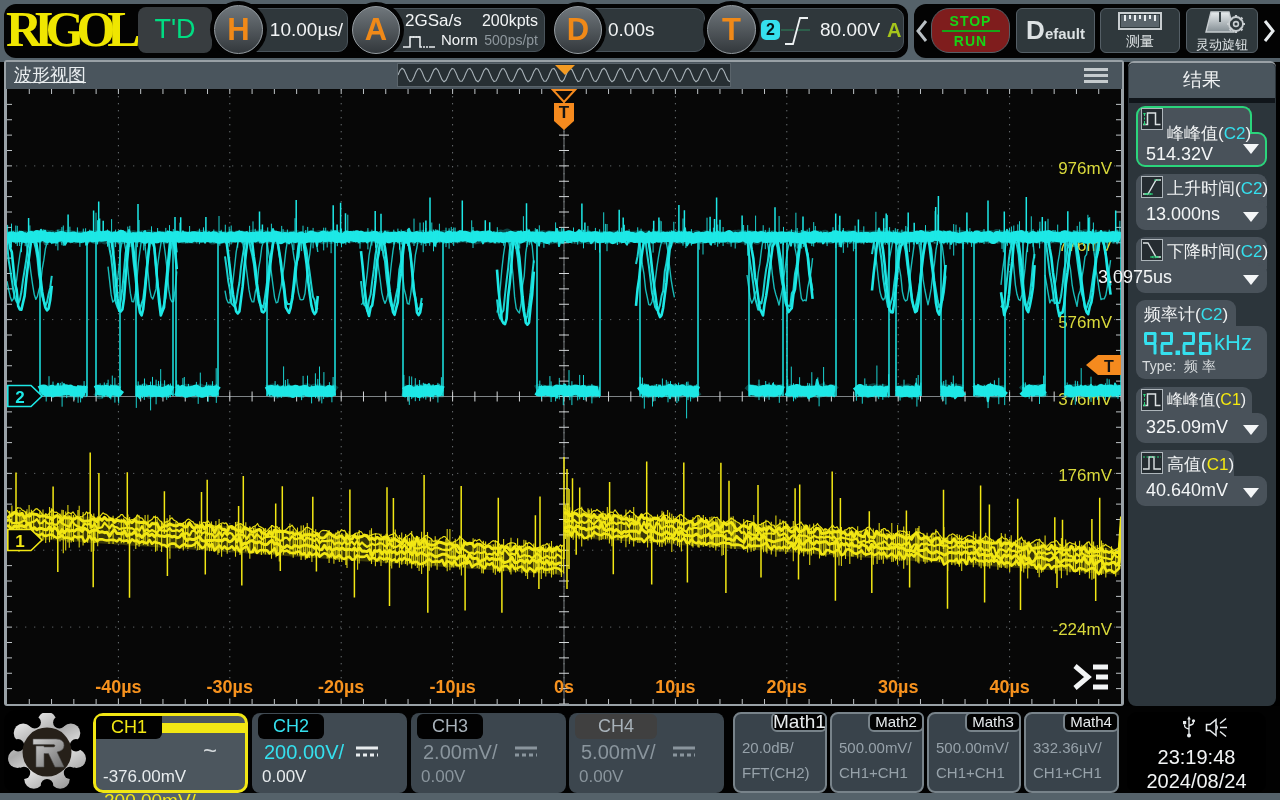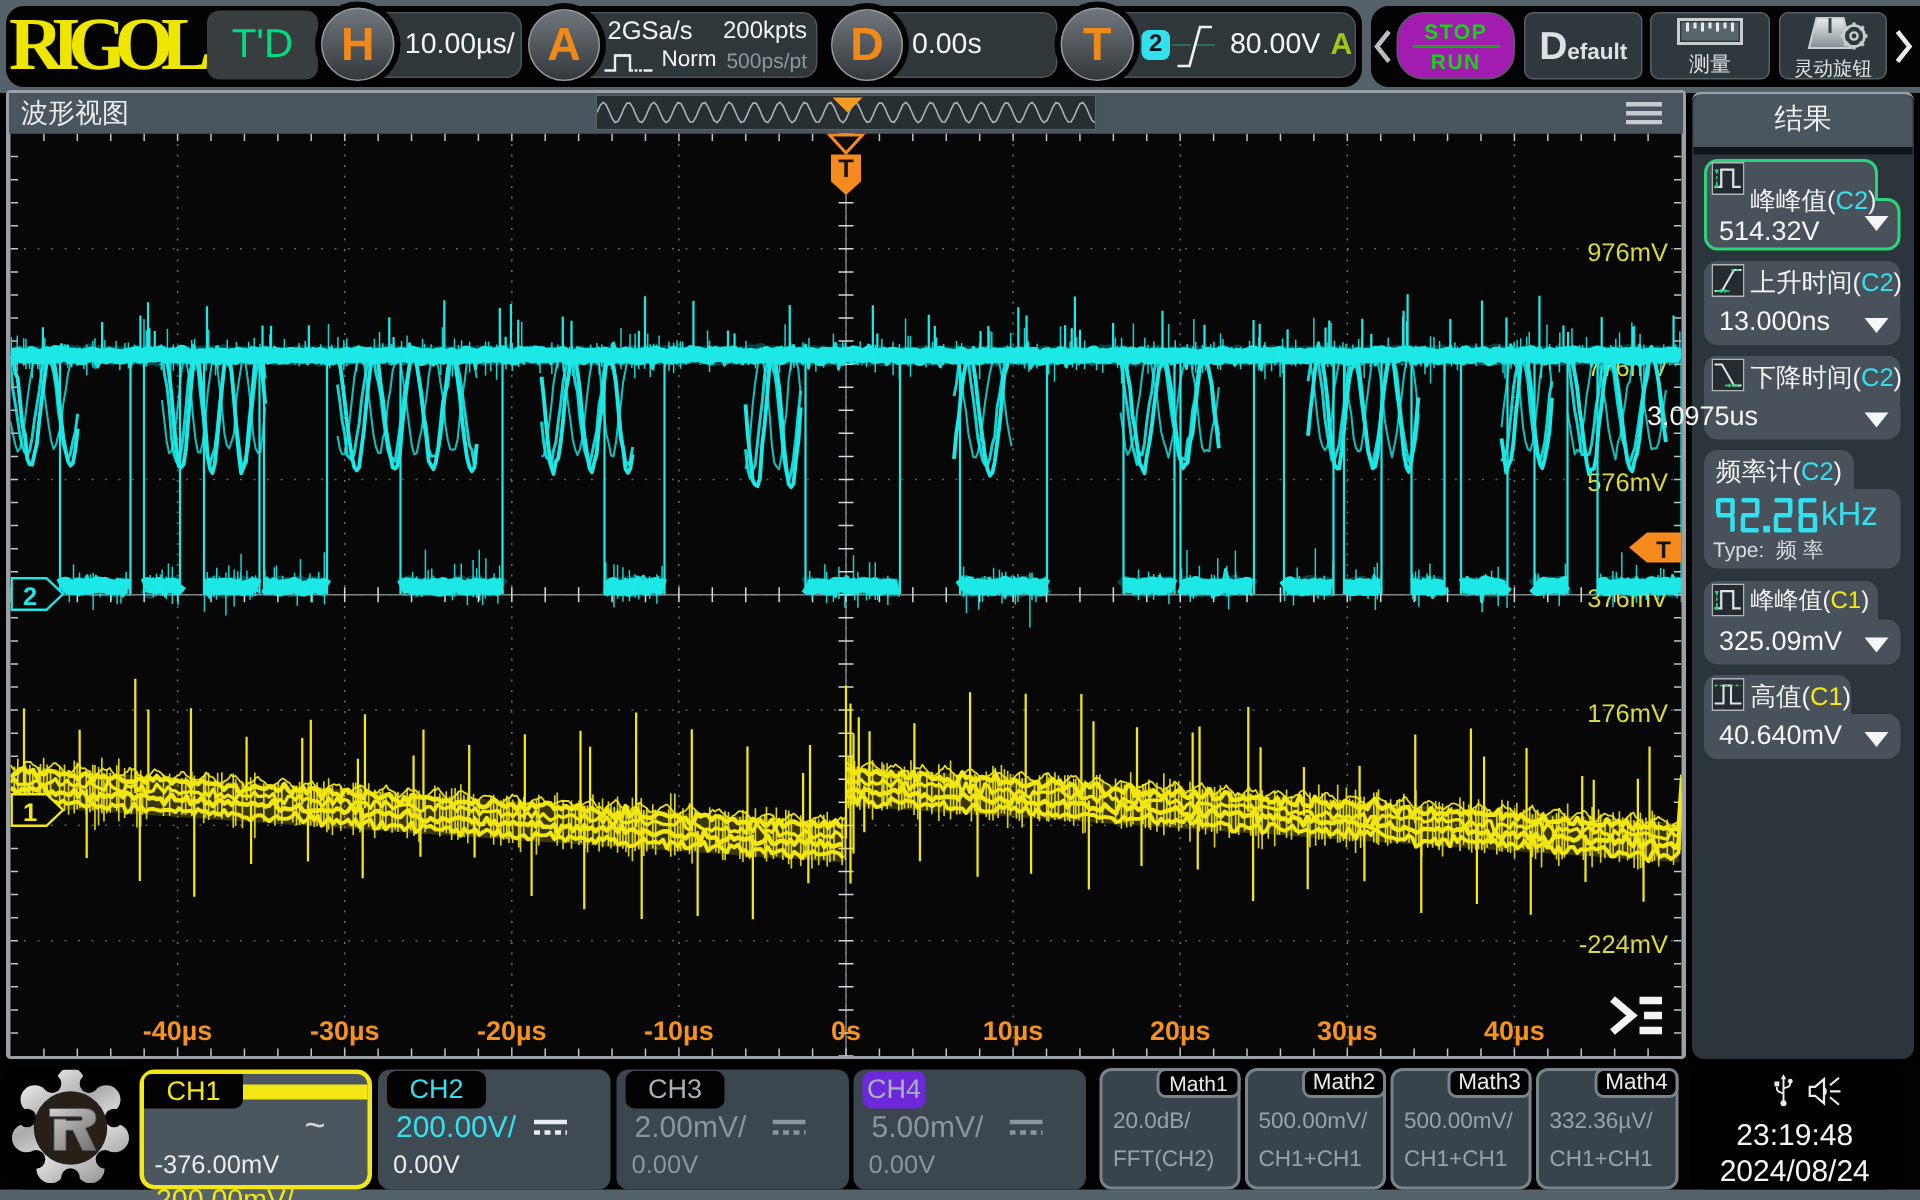--- a/index.html
+++ b/index.html
@@ -42,21 +42,21 @@
   <path d="M0 17 H13 M16 17 H29" stroke="#2E6E52" stroke-width="1.4" fill="none"></path>
   <path d="M4 31 H12 L19 5 H27" stroke="#EDF1F2" stroke-width="1.8" fill="none"></path>
 </svg>
 <div class="abs" style="left:820px;top:8px;width:60px;height:44px;color:#F2F4F5;font-size:19px;line-height:44px;text-align:center;">80.00V</div>
 <div class="abs" style="left:887px;top:8px;width:14px;height:44px;color:#A6C51B;font-size:20px;font-weight:bold;line-height:44px;">A</div>
 <div class="abs" style="left:707px;top:5px;width:49px;height:49px;border-radius:50%;background:linear-gradient(#70777C,#33383C);border:1px solid #959CA1;box-shadow:0 0 0 4px #030303;color:#F08918;font-size:31px;font-weight:bold;text-align:center;line-height:47px;">T</div>
 
 <svg class="abs" style="left:916px;top:20px;" width="12" height="22" viewBox="0 0 12 22">
     <path d="M10 1 L2 11 L10 21" stroke="#B9BFC3" stroke-width="3" fill="none"></path>
   </svg>
-<div class="abs" style="left:931px;top:8px;width:79px;height:45px;background:#a21caf;border:1px solid #555F66;border-radius:18px;text-align:center;">
+<div class="abs" style="left:931px;top:8px;width:79px;height:45px;background:#7f1d1d;border:1px solid #555F66;border-radius:18px;text-align:center;">
   <div style="color:#17D417;font-size:14px;font-weight:bold;letter-spacing:1px;margin-top:4px;">STOP</div>
   <div style="width:58px;height:2px;background:#17A517;margin:1px auto;"></div>
   <div style="color:#17D417;font-size:14px;font-weight:bold;letter-spacing:1px;">RUN</div>
 </div>
 <div class="abs" style="left:1016px;top:8px;width:79px;height:45px;background:#2F383C;border:1px solid #555F66;border-radius:6px;color:#DDE2E4;text-align:center;line-height:43px;"><span style="font-size:26px;font-weight:bold;">D</span><span style="font-size:15px;font-weight:bold;">efault</span></div>
 <div class="abs" style="left:1100px;top:8px;width:80px;height:45px;background:#2F383C;border:1px solid #555F66;border-radius:6px;text-align:center;">
   <svg width="44" height="18" viewBox="0 0 44 18" style="margin-top:3px;">
     <rect x="1" y="1" width="42" height="16" fill="none" stroke="#C8CDD0" stroke-width="2"></rect>
     <rect x="3" y="3" width="38" height="12" fill="#5A646B"></rect>
     <path d="M7 3 V9 M12 3 V7 M17 3 V9 M22 3 V7 M27 3 V9 M32 3 V7 M37 3 V9" stroke="#E8ECEE" stroke-width="2"></path>
@@ -80,21 +80,21 @@
     </g>
   </svg>
   <div style="color:#DDE2E4;font-size:13px;margin-top:-2px;">灵动旋钮</div>
 </div>
 <svg class="abs" style="left:1263px;top:20px;" width="12" height="22" viewBox="0 0 12 22">
     <path d="M2 1 L10 11 L2 21" stroke="#E8ECEE" stroke-width="3" fill="none"></path>
   </svg>
 
 <div class="abs" style="left:4px;top:60px;width:1120px;height:646px;background:#99A1A6;border-radius:3px;"></div>
 <div class="abs" style="left:6px;top:62px;width:1116px;height:27px;background:#4A555D;"></div>
-<div class="abs" style="left:14px;top:63px;color:#E9EDEF;font-size:18px;">波形视图</div>
+<div class="abs" style="left:14px;top:63px;color:#E9EDEF;font-size:18px;text-decoration:underline;">波形视图</div>
 
 <div class="abs" style="left:397px;top:63px;width:334px;height:24px;background:#272F33;border:1px solid #5A646B;">
   <svg width="332" height="22" viewBox="0 0 332 22">
     <path id="sw" d="M0 11 L0 11.0 L2 6.4 L4 4.2 L6 5.7 L8 10.0 L10 14.8 L12 17.6 L14 16.9 L16 13.0 L18 8.0 L20 4.7 L22 4.7 L24 8.0 L26 13.0 L28 16.9 L30 17.6 L32 14.8 L34 10.0 L36 5.7 L38 4.2 L40 6.4 L42 11.0 L44 15.6 L46 17.8 L48 16.3 L50 12.0 L52 7.2 L54 4.4 L56 5.1 L58 9.0 L60 14.0 L62 17.3 L64 17.3 L66 14.0 L68 9.0 L70 5.1 L72 4.4 L74 7.2 L76 12.0 L78 16.3 L80 17.8 L82 15.6 L84 11.0 L86 6.4 L88 4.2 L90 5.7 L92 10.0 L94 14.8 L96 17.6 L98 16.9 L100 13.0 L102 8.0 L104 4.7 L106 4.7 L108 8.0 L110 13.0 L112 16.9 L114 17.6 L116 14.8 L118 10.0 L120 5.7 L122 4.2 L124 6.4 L126 11.0 L128 15.6 L130 17.8 L132 16.3 L134 12.0 L136 7.2 L138 4.4 L140 5.1 L142 9.0 L144 14.0 L146 17.3 L148 17.3 L150 14.0 L152 9.0 L154 5.1 L156 4.4 L158 7.2 L160 12.0 L162 16.3 L164 17.8 L166 15.6 L168 11.0 L170 6.4 L172 4.2 L174 5.7 L176 10.0 L178 14.8 L180 17.6 L182 16.9 L184 13.0 L186 8.0 L188 4.7 L190 4.7 L192 8.0 L194 13.0 L196 16.9 L198 17.6 L200 14.8 L202 10.0 L204 5.7 L206 4.2 L208 6.4 L210 11.0 L212 15.6 L214 17.8 L216 16.3 L218 12.0 L220 7.2 L222 4.4 L224 5.1 L226 9.0 L228 14.0 L230 17.3 L232 17.3 L234 14.0 L236 9.0 L238 5.1 L240 4.4 L242 7.2 L244 12.0 L246 16.3 L248 17.8 L250 15.6 L252 11.0 L254 6.4 L256 4.2 L258 5.7 L260 10.0 L262 14.8 L264 17.6 L266 16.9 L268 13.0 L270 8.0 L272 4.7 L274 4.7 L276 8.0 L278 13.0 L280 16.9 L282 17.6 L284 14.8 L286 10.0 L288 5.7 L290 4.2 L292 6.4 L294 11.0 L296 15.6 L298 17.8 L300 16.3 L302 12.0 L304 7.2 L306 4.4 L308 5.1 L310 9.0 L312 14.0 L314 17.3 L316 17.3 L318 14.0 L320 9.0 L322 5.1 L324 4.4 L326 7.2 L328 12.0 L330 16.3 L332 17.8 " stroke="#A8B2B8" stroke-width="1.1" fill="none"></path>
     <path d="M157 1 L177 1 L167 11 Z" fill="#F59B22"></path>
   </svg>
 </div>
 <svg class="abs" style="left:1084px;top:68px;" width="24" height="15" viewBox="0 0 24 15">
   <path d="M0 1.5 H24 M0 7.5 H24 M0 13.5 H24" stroke="#C5CBCE" stroke-width="3"></path>
 </svg>
@@ -427,29 +427,29 @@
 <div class="abs" style="left:262px;top:767px;font-size:17px;color:#E8ECEE;">0.00V</div>
 <div class="abs" style="left:411px;top:713px;width:155px;height:80px;background:#3C464E;border-radius:8px;"></div>
 <div class="abs" style="left:417px;top:714px;width:66px;height:25px;background:#020202;border-radius:6px;color:#A8B2BA;font-size:18px;text-align:center;line-height:24px;">CH3</div>
 <div class="abs" style="left:423px;top:741px;font-size:20px;color:#8A959D;">2.00mV/</div>
 <svg class="abs" style="left:515px;top:746px;" width="26" height="12" viewBox="0 0 26 12">
     <path d="M0 2 H22" stroke="#8A959D" stroke-width="3"></path>
     <path d="M0 9 H22" stroke="#8A959D" stroke-width="3" stroke-dasharray="4 3"></path>
   </svg>
 <div class="abs" style="left:421px;top:767px;font-size:17px;color:#8A959D;">0.00V</div>
 <div class="abs" style="left:569px;top:713px;width:155px;height:80px;background:#3C464E;border-radius:8px;"></div>
-<div class="abs" style="left:575px;top:714px;width:42px;height:25px;background:#6d28d9;border-radius:6px;color:#A8B2BA;font-size:18px;text-align:center;line-height:24px;">CH4</div>
+<div class="abs" style="left:575px;top:714px;width:82px;height:25px;background:#404040;border-radius:6px;color:#A8B2BA;font-size:18px;text-align:center;line-height:24px;">CH4</div>
 <div class="abs" style="left:581px;top:741px;font-size:20px;color:#8A959D;">5.00mV/</div>
 <svg class="abs" style="left:673px;top:746px;" width="26" height="12" viewBox="0 0 26 12">
     <path d="M0 2 H22" stroke="#8A959D" stroke-width="3"></path>
     <path d="M0 9 H22" stroke="#8A959D" stroke-width="3" stroke-dasharray="4 3"></path>
   </svg>
 <div class="abs" style="left:579px;top:767px;font-size:17px;color:#8A959D;">0.00V</div>
 <div class="abs" style="left:733px;top:712px;width:94px;height:81px;background:#39434B;border:2px solid #78838A;border-radius:8px;"></div>
-<div class="abs" style="left:771px;top:712px;width:56px;height:20px;background:#020202;border:2px solid #78838A;border-radius:6px;color:#E8ECEE;font-size:14px;text-align:center;line-height:16px;">Math1</div>
+<div class="abs" style="left:771px;top:712px;width:56px;height:20px;background:#020202;border:2px solid #78838A;border-radius:6px;color:#E8ECEE;font-size:19px;text-align:center;line-height:16px;">Math1</div>
 <div class="abs" style="left:742px;top:739px;font-size:15px;color:#97A2AA;">20.0dB/</div>
 <div class="abs" style="left:742px;top:764px;font-size:15px;color:#97A2AA;">FFT(CH2)</div>
 <div class="abs" style="left:830px;top:712px;width:94px;height:81px;background:#39434B;border:2px solid #78838A;border-radius:8px;"></div>
 <div class="abs" style="left:868px;top:712px;width:56px;height:20px;background:#020202;border:2px solid #78838A;border-radius:6px;color:#E8ECEE;font-size:15px;text-align:center;line-height:16px;">Math2</div>
 <div class="abs" style="left:839px;top:739px;font-size:15px;color:#97A2AA;">500.00mV/</div>
 <div class="abs" style="left:839px;top:764px;font-size:15px;color:#97A2AA;">CH1+CH1</div>
 <div class="abs" style="left:927px;top:712px;width:94px;height:81px;background:#39434B;border:2px solid #78838A;border-radius:8px;"></div>
 <div class="abs" style="left:965px;top:712px;width:56px;height:20px;background:#020202;border:2px solid #78838A;border-radius:6px;color:#E8ECEE;font-size:15px;text-align:center;line-height:16px;">Math3</div>
 <div class="abs" style="left:936px;top:739px;font-size:15px;color:#97A2AA;">500.00mV/</div>
 <div class="abs" style="left:936px;top:764px;font-size:15px;color:#97A2AA;">CH1+CH1</div>

